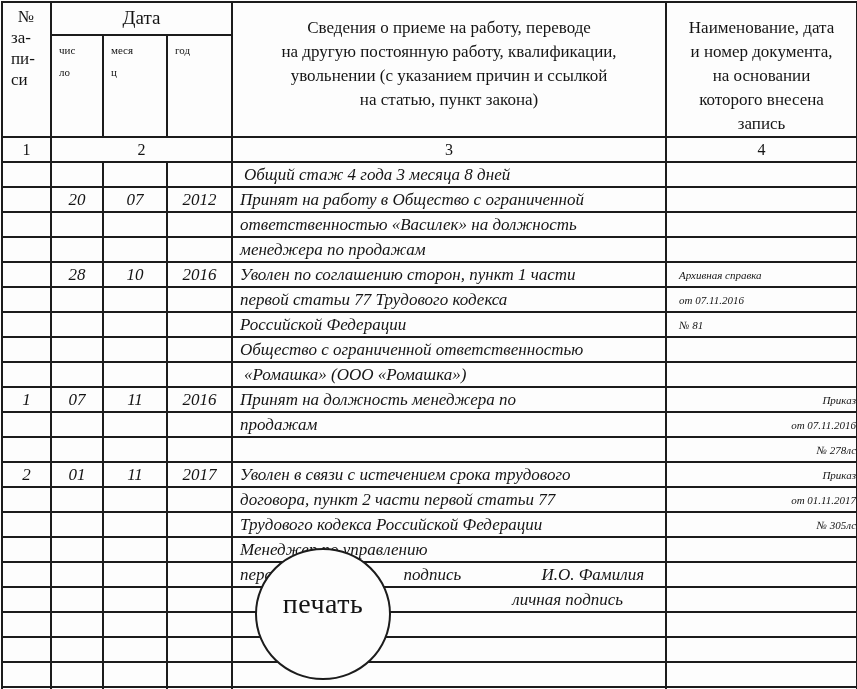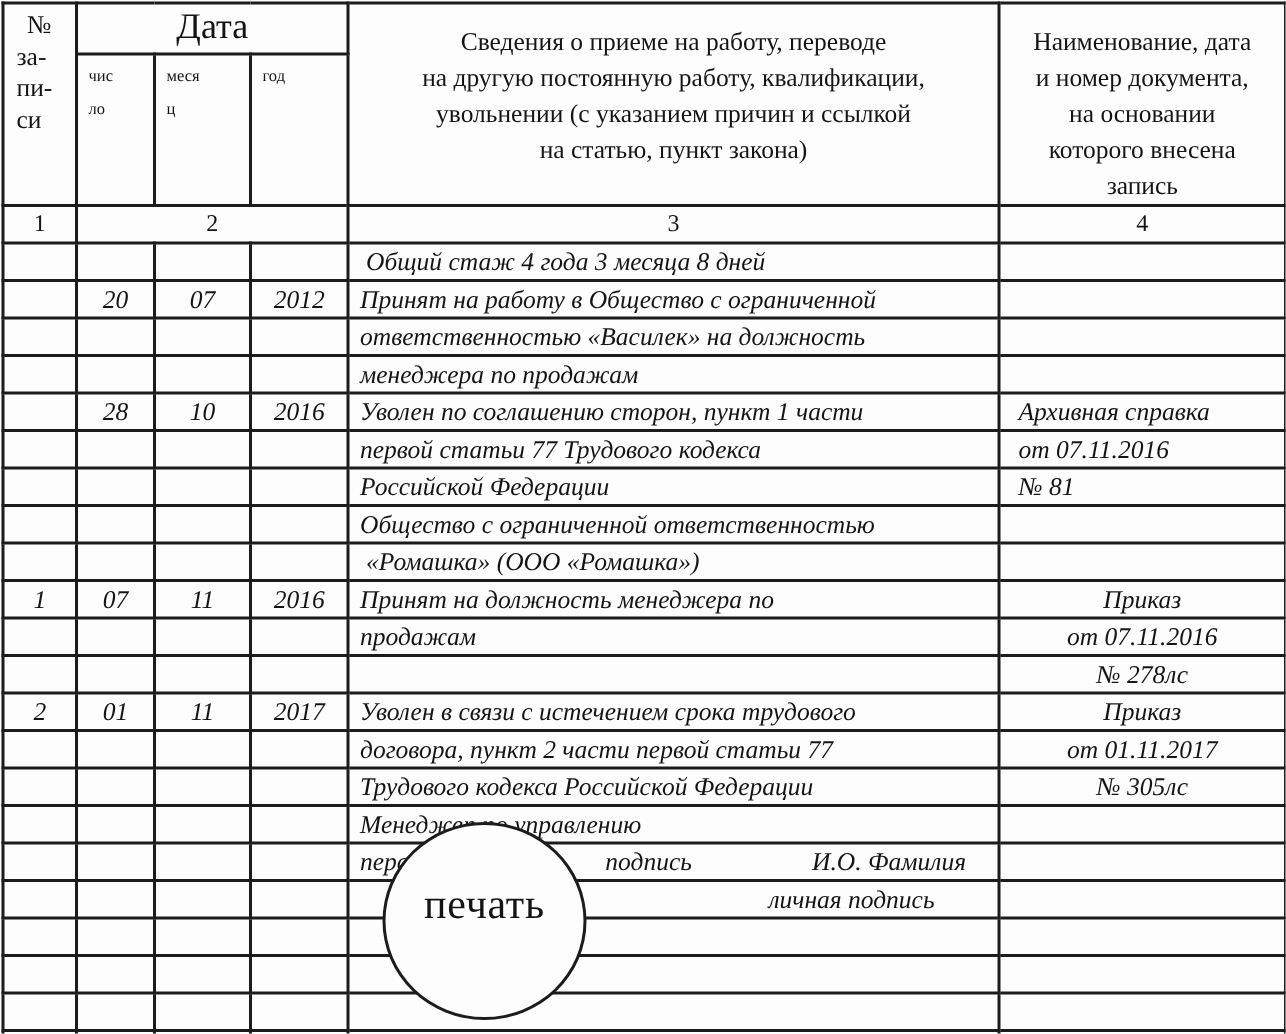--- a/index.html
+++ b/index.html
@@ -19,42 +19,42 @@
   }
   td {
     border:2px solid #1c1c1c;
     overflow:hidden;
     font-size:17px;
     vertical-align:middle;
   }
   
   .h-no { vertical-align:top; padding:3px 2px 0 8px; line-height:21px; font-size:17px; }
   .h-no .ln0 { padding-left:7px; }
-  .h-date { text-align:center; font-size:24px; vertical-align:middle; }
+  .h-date { text-align:center; font-size:19px; vertical-align:middle; }
   .h-sub { vertical-align:top; padding:3px 2px 0 7px; line-height:22px; font-size:11px; }
   .h-big { vertical-align:top; text-align:center; padding-top:13px; line-height:24px; font-size:17px; }
   .h-big div, .h-no div, .h-sub div { white-space:nowrap; }
   
   .num td { text-align:center; font-size:16px; }
   
   tr.rrow { height:25px; }
   .c-no, .c-day, .c-month, .c-year {
     text-align:center; font-style:italic; font-size:17px;
   }
   .c-info {
     font-style:italic; font-size:17px; padding-left:7px;
     white-space:nowrap;
   }
   .c-info.al-center { text-align:left; padding-left:11px; }
   .c-info.al-right  { text-align:right; padding-right:42px; }
   .c-doc {
-    font-style:italic; font-size:17px; padding-left:12px;
+    font-style:italic; font-size:11px; padding-left:12px;
     white-space:nowrap;
   }
-  .c-doc.doc-center { text-align:center; padding-left:0; }
+  .c-doc.doc-center { text-align:right; padding-left:0; }
   .parts {
     display:flex; justify-content:space-between;
     width:404px;
   }
   
   .stamp {
     position:absolute; left:255px; top:548px;
     width:136px; height:132px;
     border:2px solid #1c1c1c; border-radius:50%;
     background:#fdfdfd; z-index:5;

